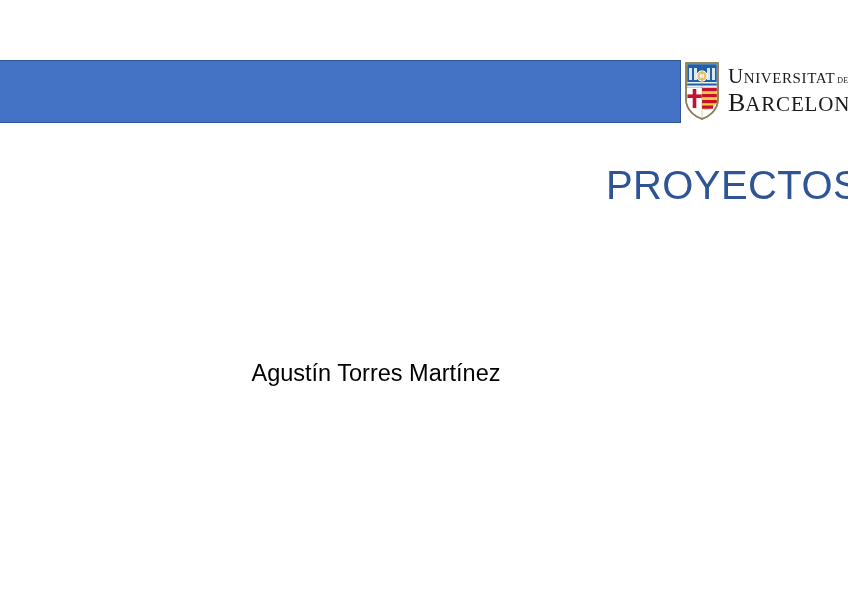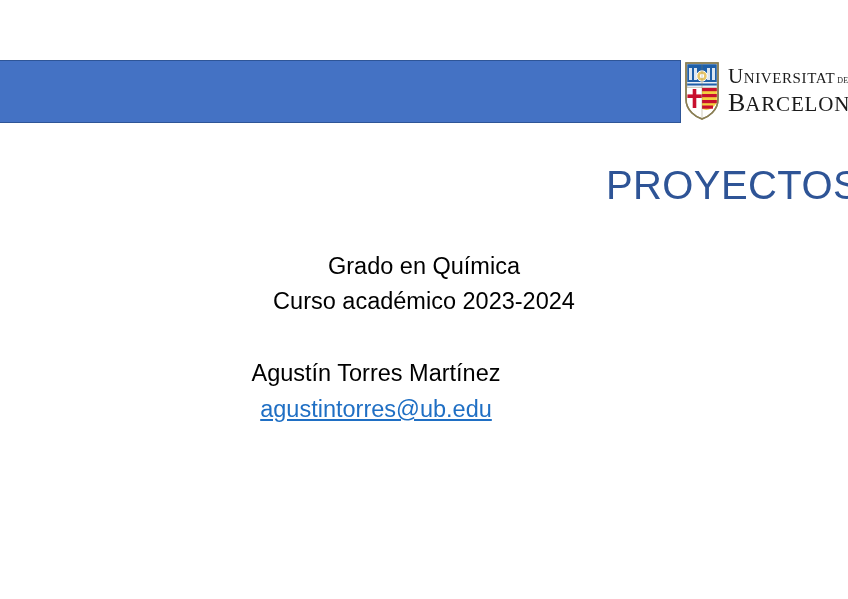--- a/index.html
+++ b/index.html
@@ -193,25 +193,18 @@
       </div>
       <div class="ub-line2">
         <span class="big-cap">B</span>
           <span class="rest">ARCELONA</span>
       </div>
     </div>
   </div>
 
   <div id="title-main">PROYECTOS</div>
 
-  <div id="subtitle-block">
-    <div>Grado en Química</div>
-    <div>Curso académico 2023-2024</div>
-  </div>
 
   <div id="author-block">
     <div>Agustín Torres Martínez</div>
-    <div>
-      <span id="email-link">agustintorres@ub.edu</span>
-    </div>
   </div>
 
 </div>
 
 </body></html>

